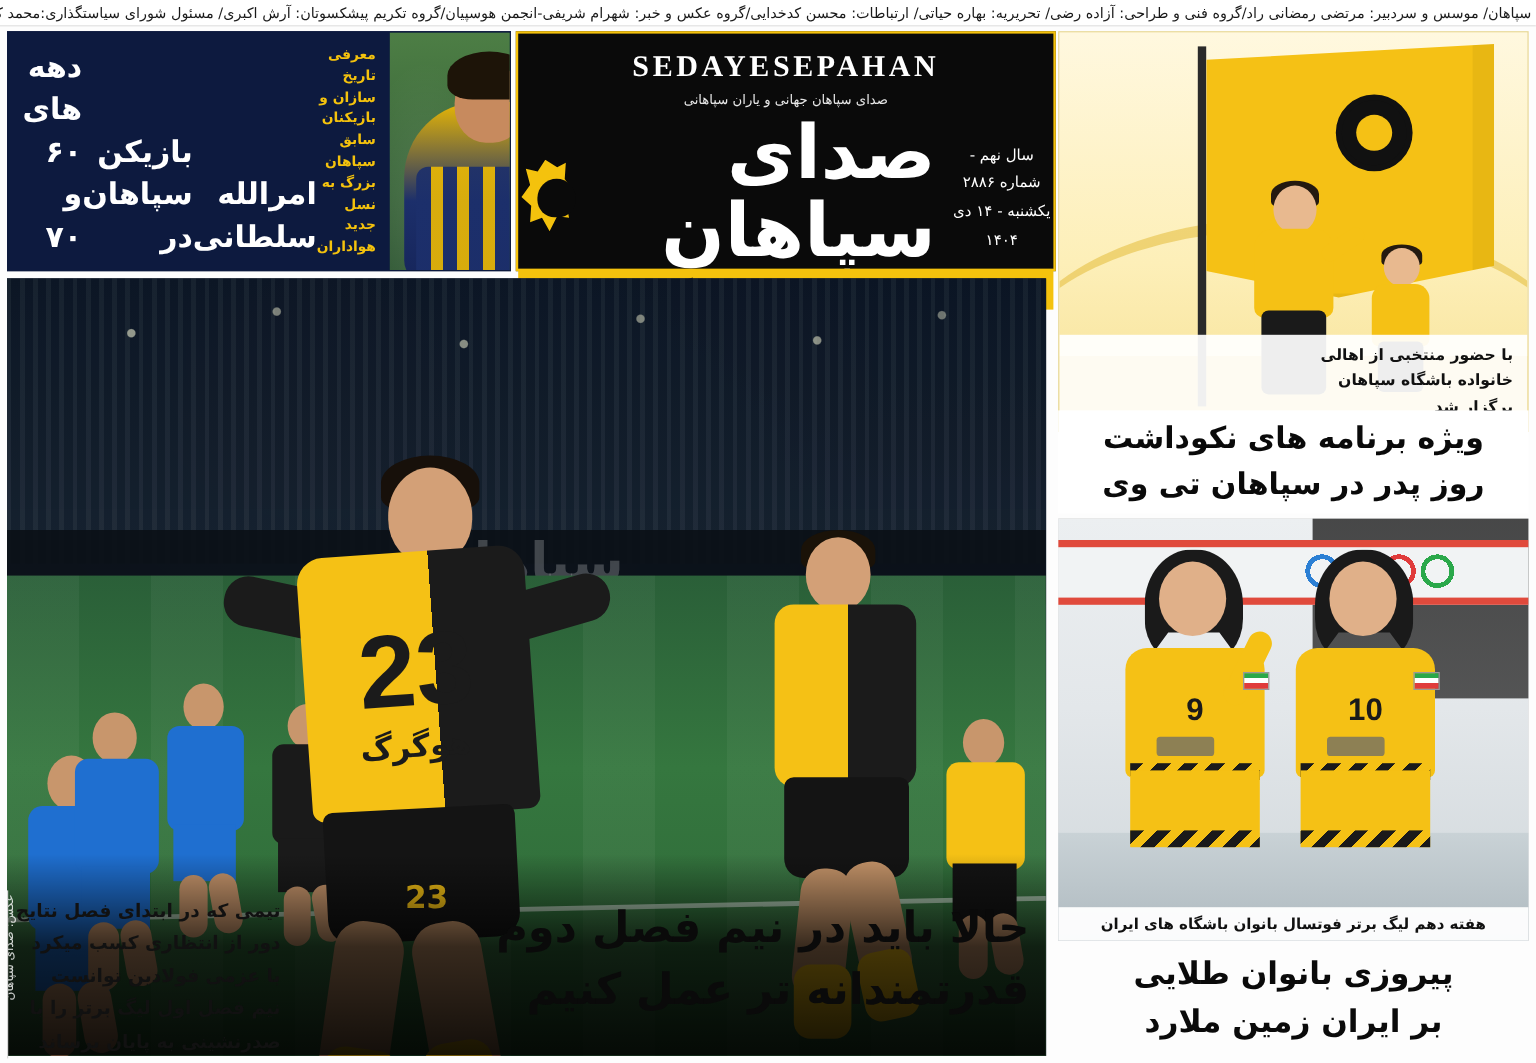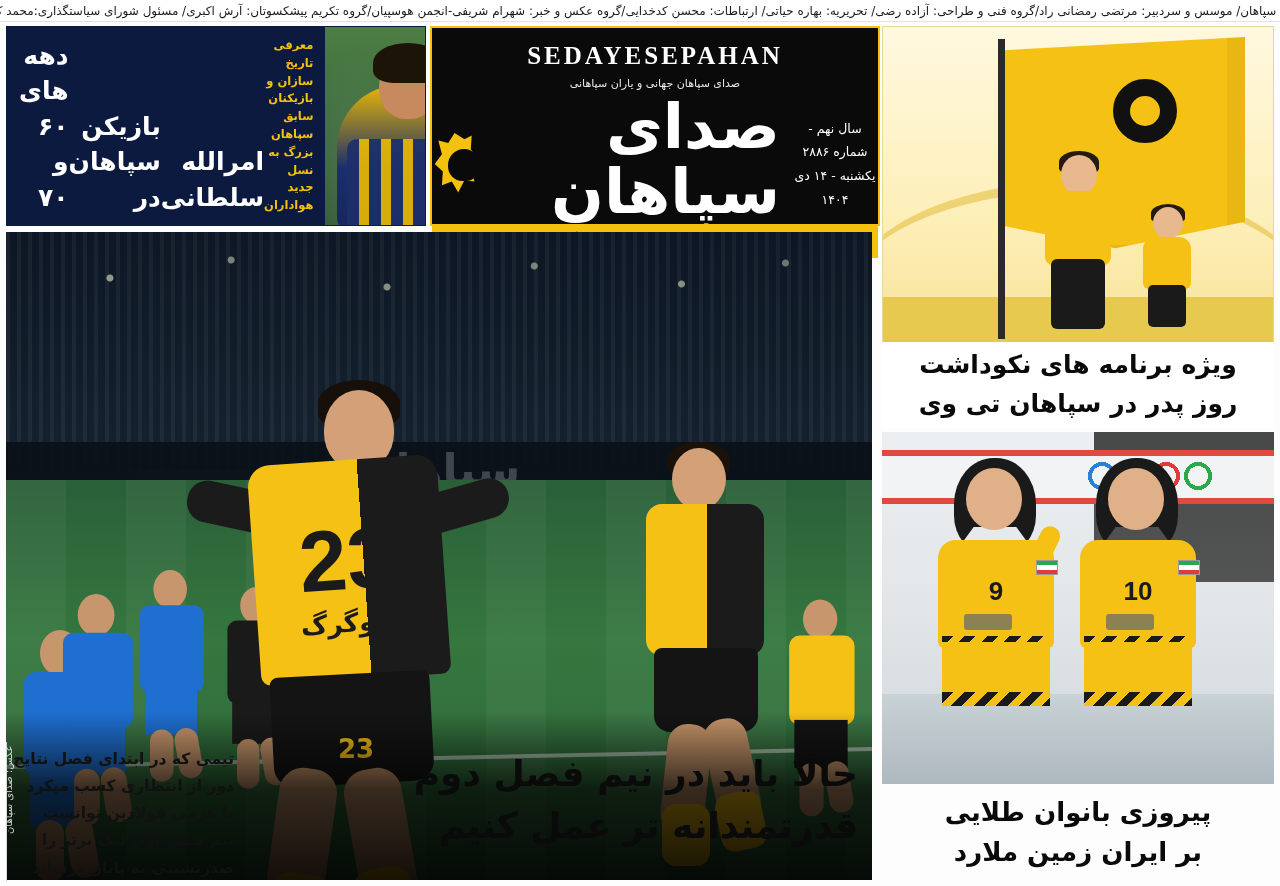--- a/index.html
+++ b/index.html
@@ -845,20 +845,25 @@
             <div class="arm"></div>
             <div class="legs"></div>
         </div>
         <div class="boy">
           <div class="hair"></div>
             <div class="head"></div>
           <div class="torso"></div>
             <div class="legs"></div>
         </div>
       </div>
+      <div class="flag-caption">
+        <div>با حضور منتخبی از اهالی</div>
+        <div>خانواده باشگاه سپاهان</div>
+        <div>برگزار شد</div>
+      </div>
     </div>
   </div>
 
   <div class="tv-headline">
     <div class="line">ویژه برنامه های نکوداشت</div>
     <div class="line">روز پدر در سپاهان تی وی</div>
   </div>
 
   <div class="futsal-card">
     <div class="futsal-bg">
@@ -886,20 +891,21 @@
       <div class="head"></div>
       <div class="jersey"></div>
       <div class="flagpatch"></div>
       <div class="num">10</div>
       <div class="logo-dot"></div>
       <div class="zigzag"></div>
       <div class="shorts"></div>
       <div class="zigzag2"></div>
     </div>
 
+    <div class="futsal-caption">هفته دهم لیگ برتر فوتسال بانوان باشگاه های ایران</div>
   </div>
 
   <div class="futsal-headline">
     <div class="line">پیروزی بانوان طلایی</div>
     <div class="line">بر ایران زمین ملارد</div>
   </div>
 
   <div class="main-photo">
     <div class="mp-bg"></div>
     <div class="mp-crowd"></div>

